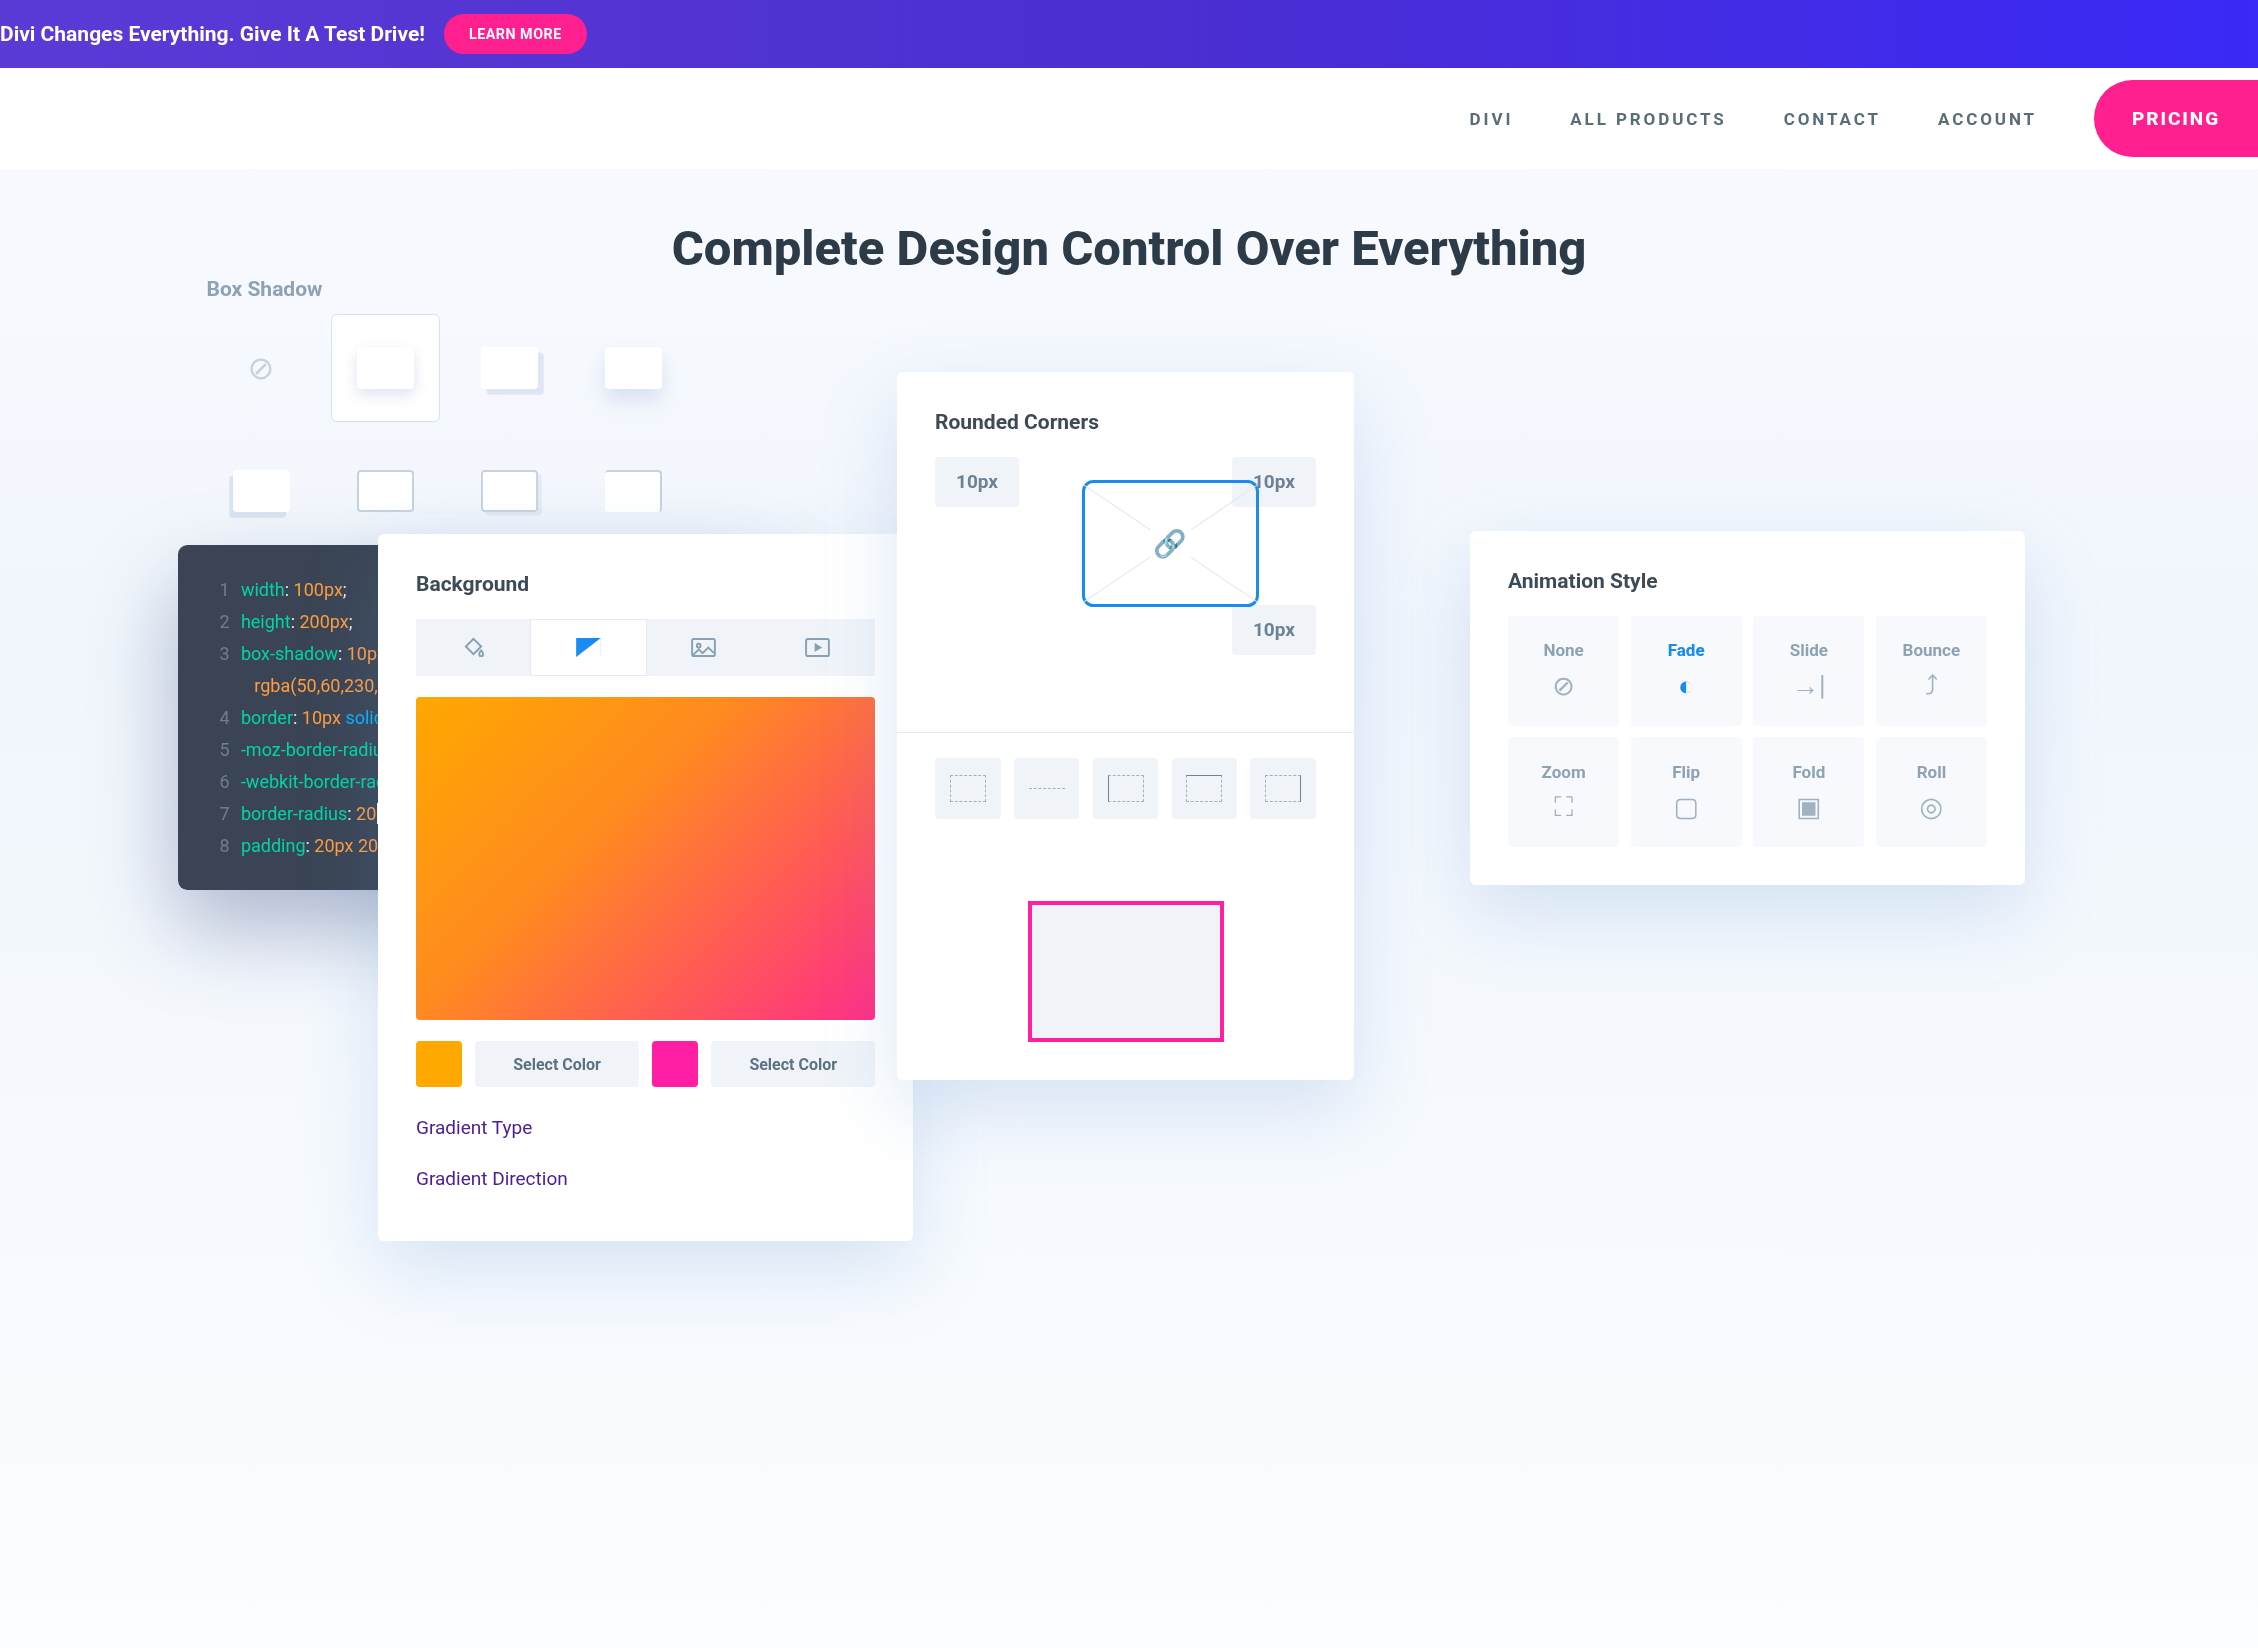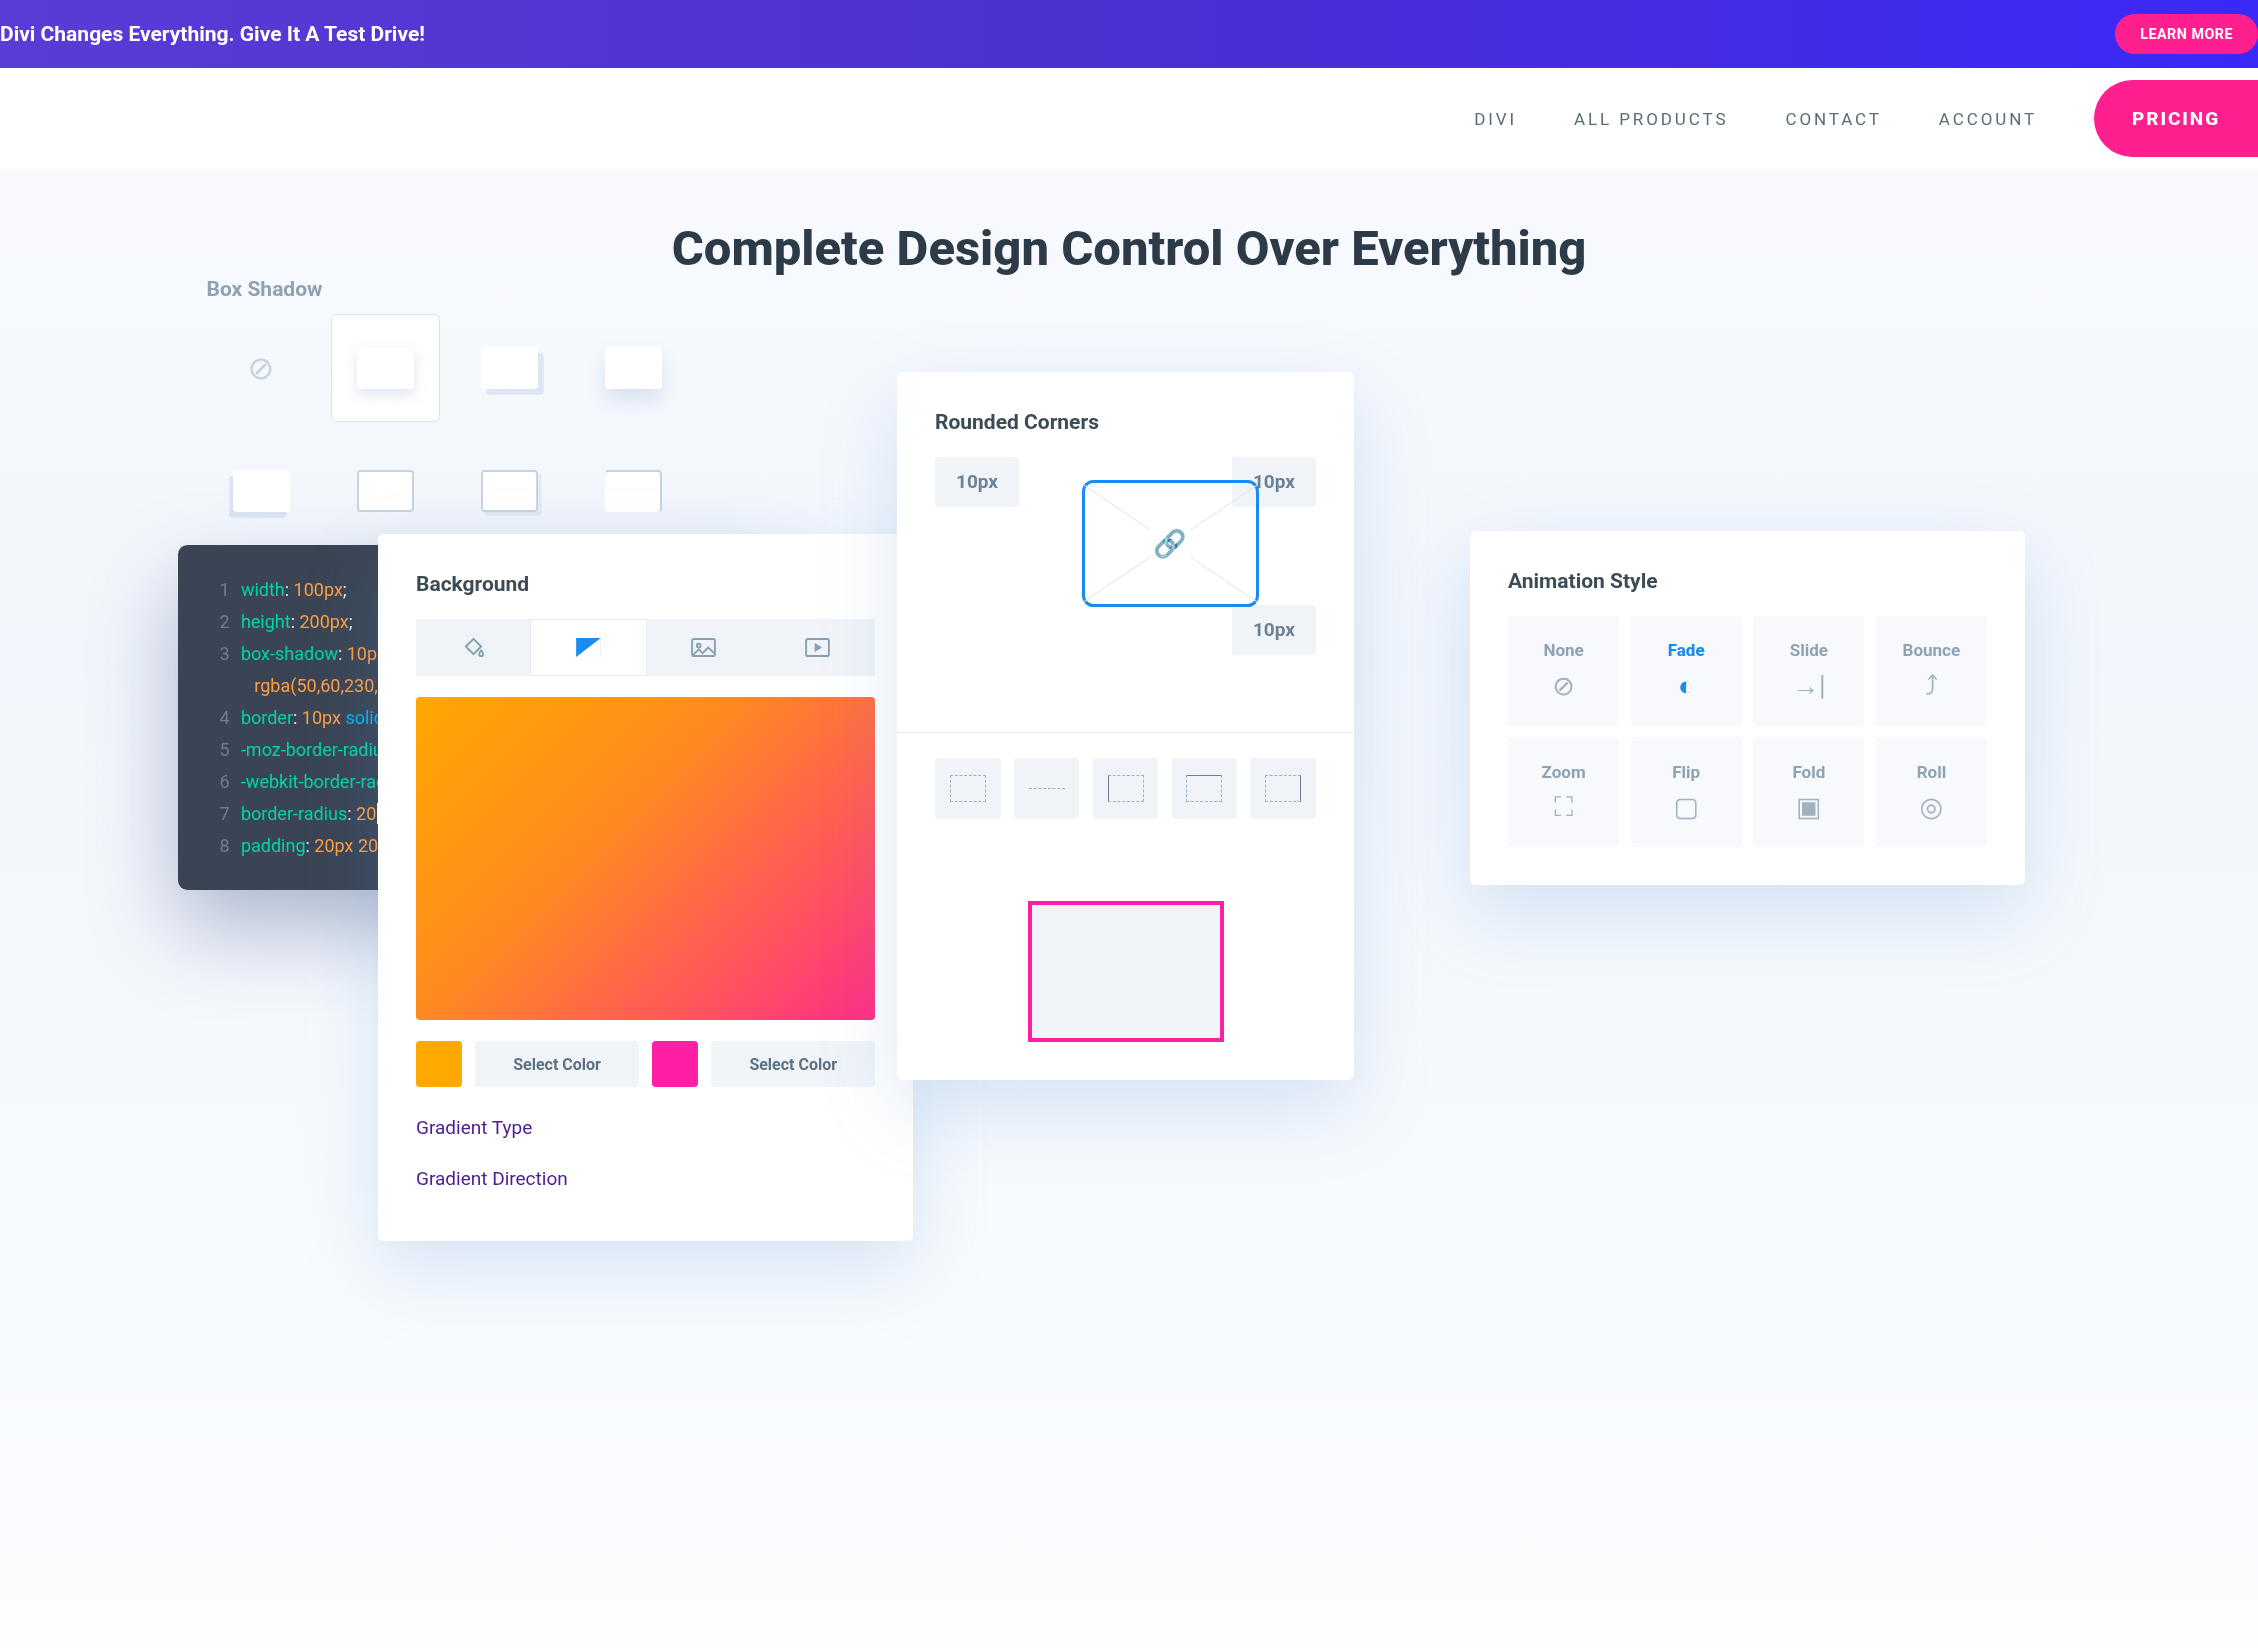--- a/index.html
+++ b/index.html
@@ -1,21 +1,21 @@
 <!DOCTYPE html>
 <html style="font-size:15px"><head>
 <meta charset="utf-8">
 <style>
 *{box-sizing:border-box;margin:0;padding:0;font-family:-apple-system,BlinkMacSystemFont,"Segoe UI",Roboto,sans-serif}
 body{background:linear-gradient(180deg,#fafbff 0%,#f1f6fc 40%,#fbfdff 100%);min-height:100vh}
-.banner{background:linear-gradient(90deg,#5b3bd6 0%,#4c2fd0 50%,#3a29f7 100%);height:68px;display:flex;align-items:center;justify-content:space-between;gap:19px}
+.banner{background:linear-gradient(90deg,#5b3bd6 0%,#4c2fd0 50%,#3a29f7 100%);height:68px;display:flex;align-items:center;justify-content:flex-start;gap:19px}
 .banner-text{color:#fff;font-weight:700;font-size:21px}
 .learn-btn{background:#ff1f8f;color:#fff;border:none;border-radius:28.5px;padding:12px 25px;font-weight:700;font-size:14.3px;letter-spacing:0.5px;cursor:pointer}
 .nav{background:#fff;height:101px;display:flex;align-items:center;justify-content:flex-end;padding:0 0 0 38px;gap:57px}
-.nav-item{color:#596d77;font-weight:400;font-size:17px;letter-spacing:2.9px;cursor:pointer}
+.nav-item{color:#596d77;font-weight:700;font-size:17px;letter-spacing:2.9px;cursor:pointer}
 .pricing-btn{background:#ff1f8f;color:#fff;font-weight:800;font-size:19px;letter-spacing:1.9px;padding:27px 38px;border-radius:48px 0 0 48px;cursor:pointer}
 .hero{text-align:center;padding:51px 0 0}
 .hero h1{color:#2c3b47;font-size:49px;font-weight:800}
 .canvas{position:relative;max-width:1902px;margin:0 auto;height:1274px}
 .panel{position:absolute;background:#fff;border-radius:5.7px;box-shadow:0 28.5px 76px rgba(100,150,210,.22);padding:38px}
 .panel-title{color:#3d4b57;font-size:21px;font-weight:700;margin-bottom:23px}
 
 
 .bg-panel{left:200px;top:257px;width:535px}
 .tabs{display:flex;gap:0;margin-bottom:21px}

